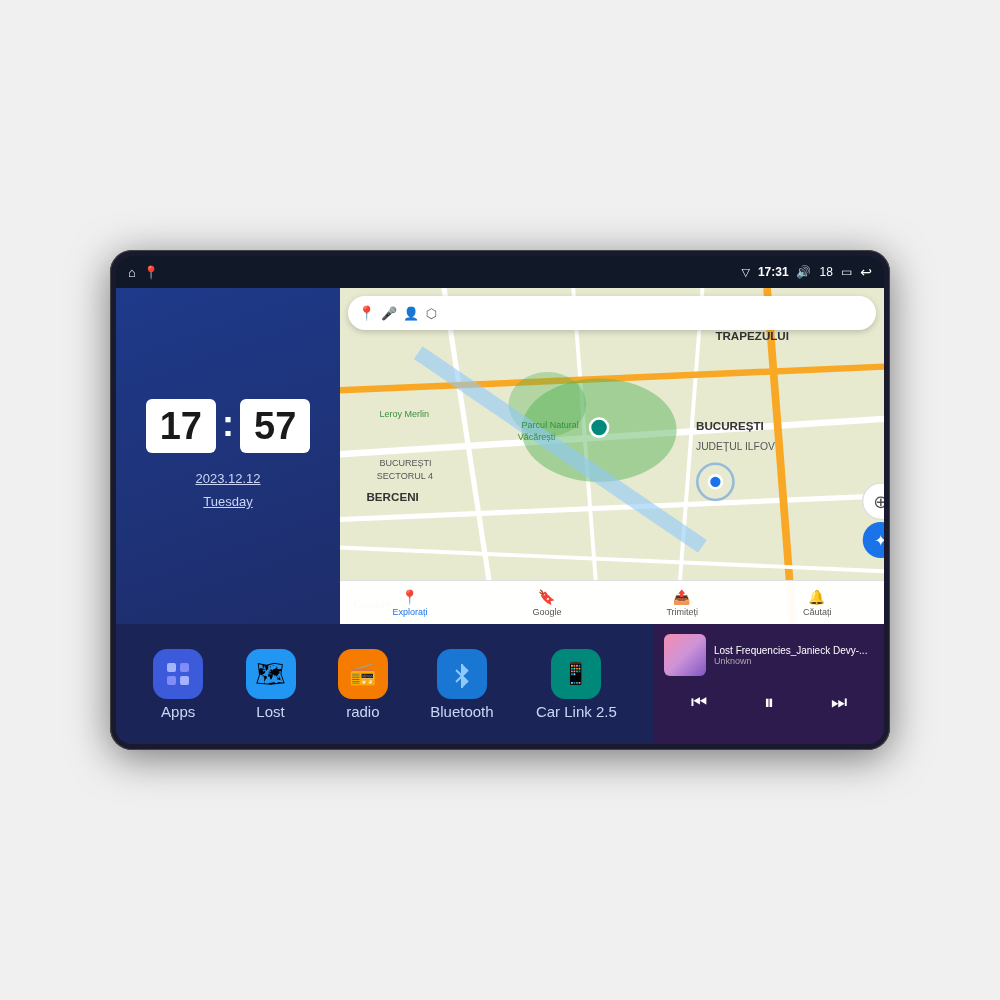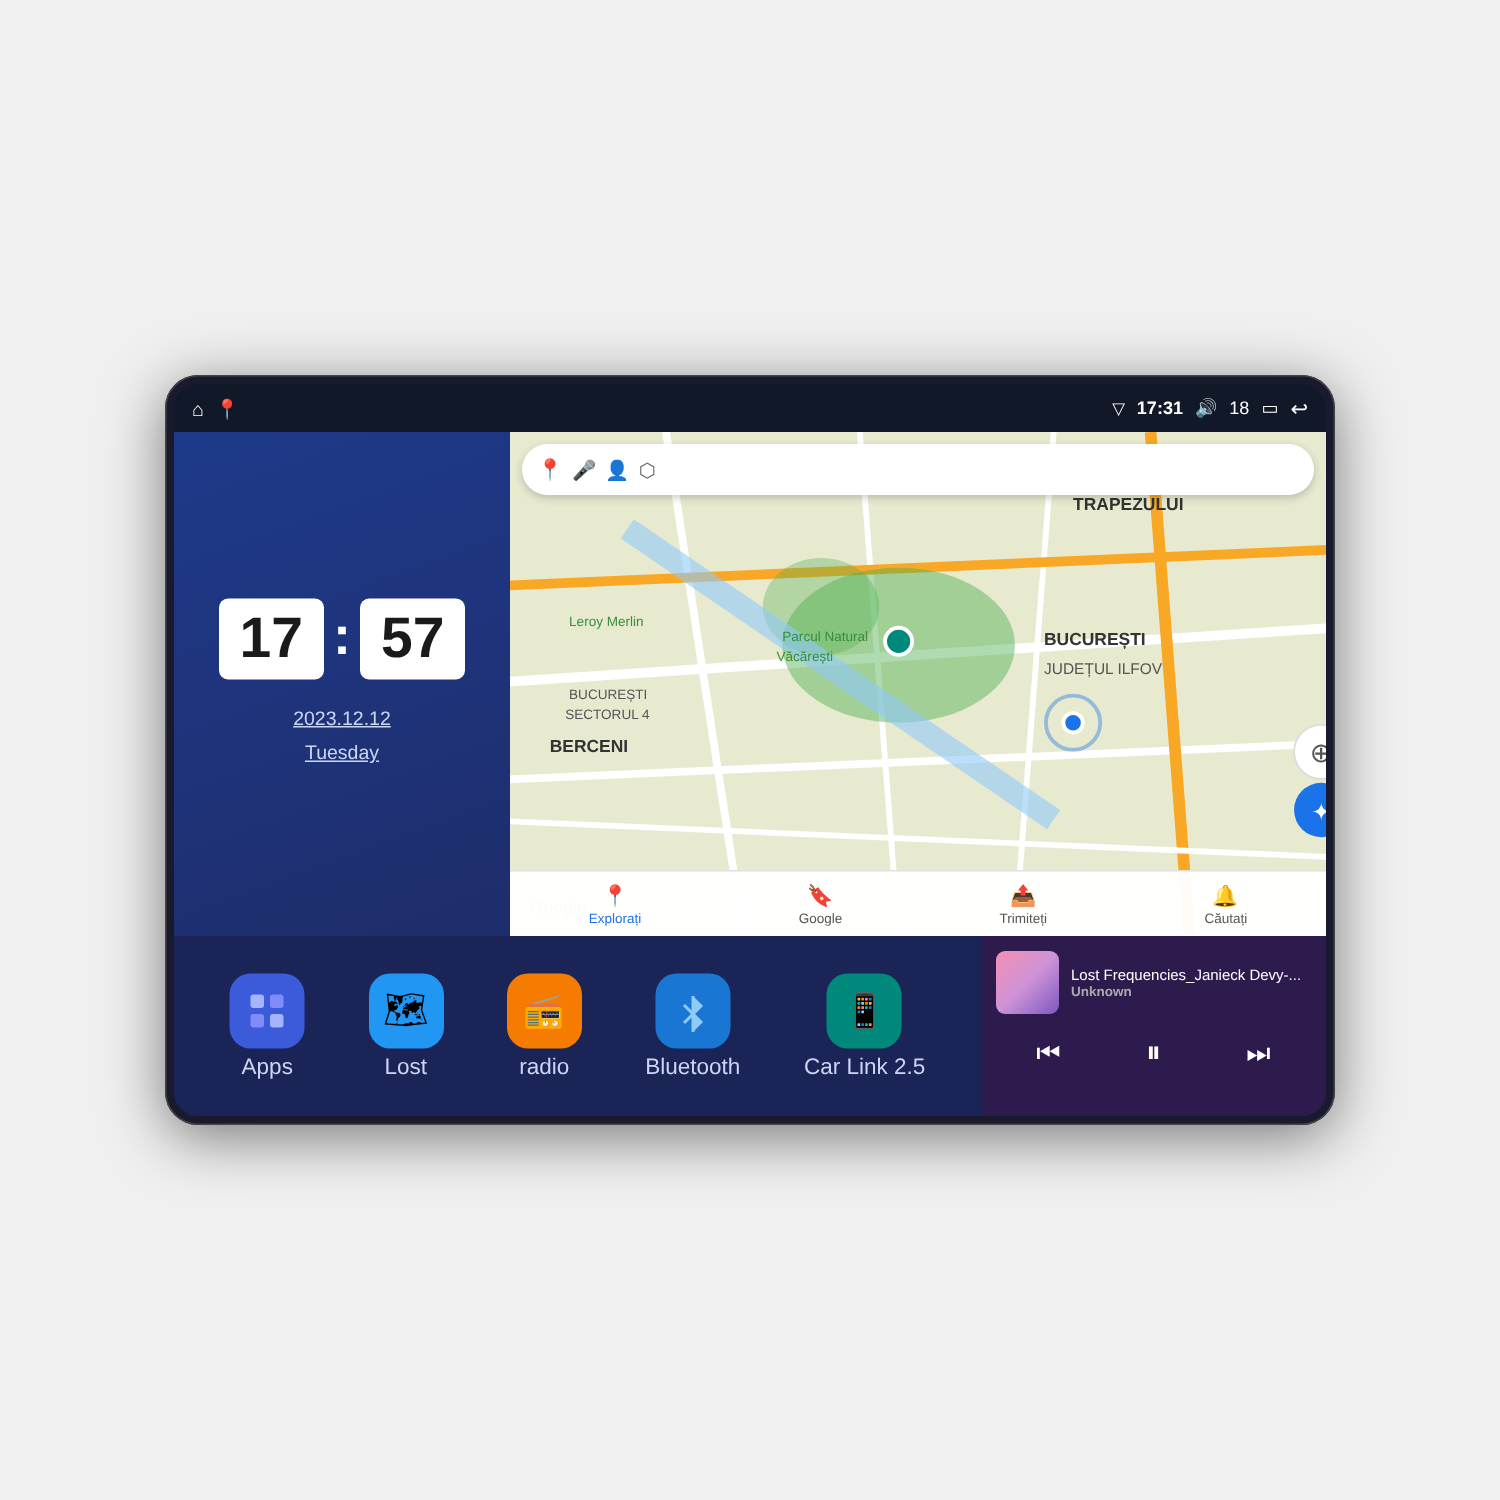--- a/index.html
+++ b/index.html
@@ -290,21 +290,20 @@
       font-size: 10px;
       color: #fff;
       white-space: nowrap;
       overflow: hidden;
       text-overflow: ellipsis;
     }
 
     .music-artist {
       font-size: 9px;
       color: #aaa;
-      font-weight: bold;
     }
 
     .music-controls {
       display: flex;
       align-items: center;
       justify-content: space-around;
     }
 
     .music-btn {
       color: #fff;

